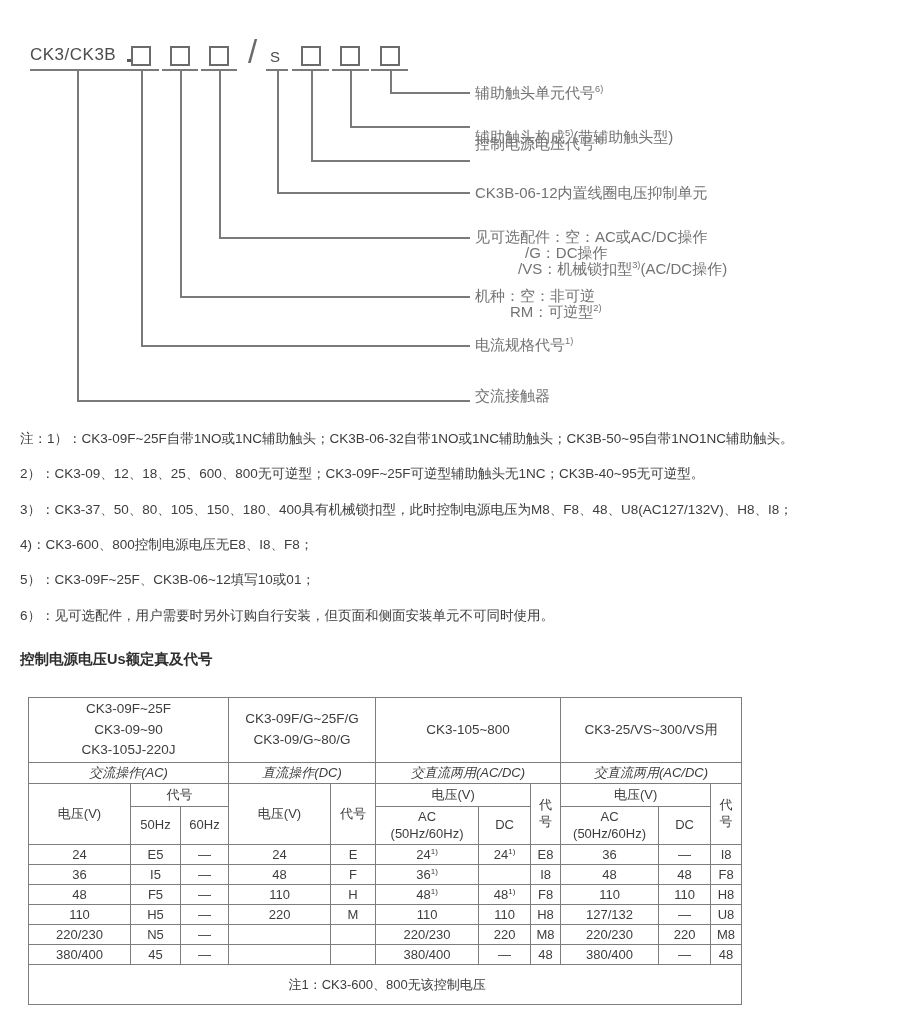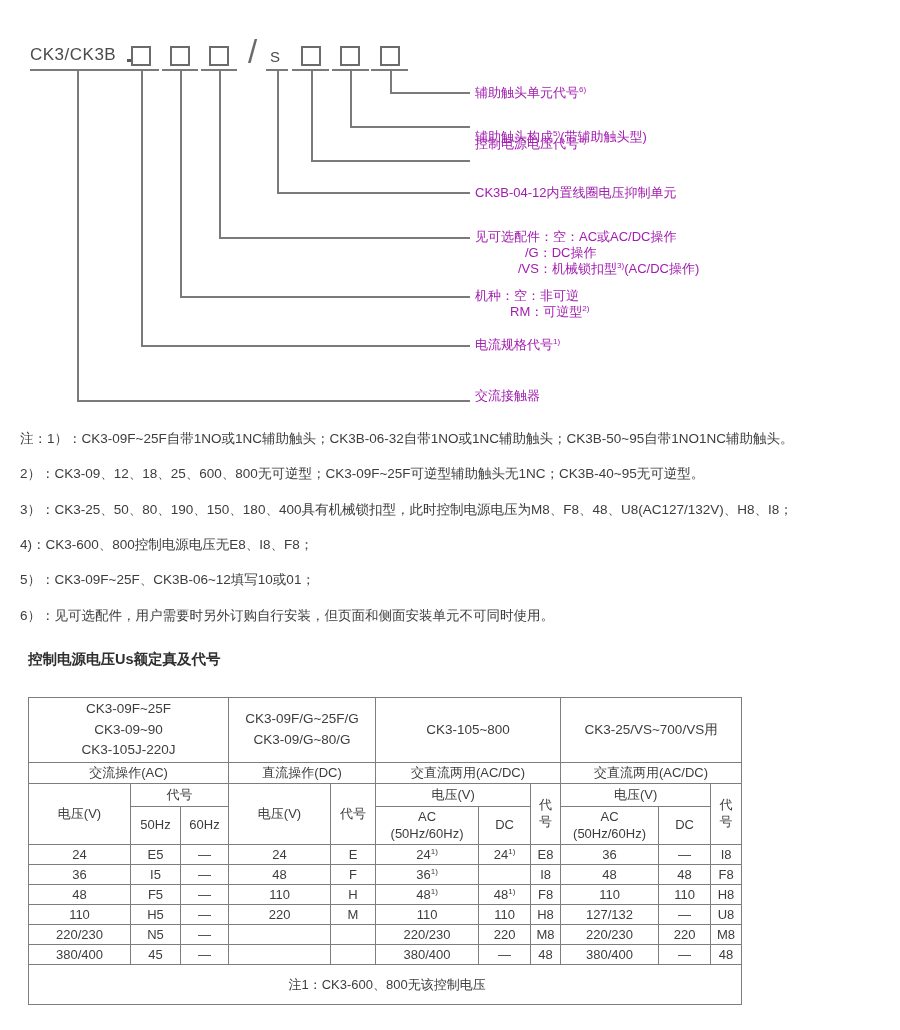--- a/index.html
+++ b/index.html
@@ -13,35 +13,35 @@
   
   .diagram{position:absolute;left:0;top:0;width:900px;height:420px;}
   .prefix{position:absolute;left:30px;top:45px;font-size:17px;color:#4c4c4c;letter-spacing:0.5px;}
   .dash{position:absolute;left:127px;top:59px;width:18px;height:3px;background:#5a5a5a;}
   .dbox{position:absolute;top:46px;width:16px;height:16px;border:2px solid #6b6b6b;background:#fff;}
   .slash{position:absolute;left:248px;top:33px;font-size:33px;font-weight:300;color:#6b6b6b;}
   .s-label{position:absolute;left:270px;top:48px;font-size:15px;color:#4c4c4c;}
   .uline{position:absolute;top:69px;height:2px;background:#7a7a7a;}
   .vline{position:absolute;width:1.5px;background:#7a7a7a;}
   .hline{position:absolute;height:1.5px;background:#7a7a7a;}
-  .dlabel{position:absolute;left:475px;font-size:13px;line-height:16px;color:#a21caf;white-space:nowrap;}
+  .dlabel{position:absolute;left:475px;font-size:15px;line-height:16px;color:#737373;white-space:nowrap;}
 
   
   .note{position:absolute;left:20px;font-size:13.5px;color:#3d3d3d;white-space:nowrap;}
-  .heading{position:absolute;left:28px;top:650px;font-size:14.5px;font-weight:bold;color:#2e2e2e;}
+  .heading{position:absolute;left:20px;top:650px;font-size:14.5px;font-weight:bold;color:#2e2e2e;}
 
   
   .vtable{
     position:absolute;left:28px;top:697px;width:713px;
     border-collapse:collapse;table-layout:fixed;
     font-size:13px;color:#3d3d3d;
   }
   .vtable td{border:1px solid #7d7d7d;text-align:center;vertical-align:middle;padding:0;overflow:hidden;}
   .r-models td{height:64px;font-size:13.5px;line-height:1.55;}
-  .r-op td{height:20px;}
+  .r-op td{height:20px;font-style:italic;}
   .r-h1 td{height:22px;}
   .r-h2 td{height:37px;line-height:1.3;}
   .r-data td{height:19px;}
   .vcode{word-break:break-all;line-height:1.3;padding:0 7px !important;}
   .fnote{height:39px;text-align:left;padding-left:4px !important;}
 </style>
 </head>
 <body>
 
 <div class="diagram">
@@ -79,33 +79,33 @@
   <i class="vline" style="left:311px;top:70px;height:91px"></i>
   <i class="hline" style="left:311px;top:160px;width:159px"></i>
   <i class="vline" style="left:350px;top:70px;height:57px"></i>
   <i class="hline" style="left:350px;top:126px;width:120px"></i>
   <i class="vline" style="left:390px;top:70px;height:23px"></i>
   <i class="hline" style="left:390px;top:92px;width:80px"></i>
 
   <div class="dlabel" style="top:85px">辅助触头单元代号<sup>6)</sup></div>
   <div class="dlabel" style="top:129px">辅助触头构成<sup>5)</sup>(带辅助触头型)</div>
   <div class="dlabel" style="top:136px">控制电源电压代号<sup>4)</sup></div>
-  <div class="dlabel" style="top:185px">CK3B-04-12内置线圈电压抑制单元</div>
+  <div class="dlabel" style="top:185px">CK3B-06-12内置线圈电压抑制单元</div>
   <div class="dlabel" style="top:229px">见可选配件：空：AC或AC/DC操作</div>
   <div class="dlabel" style="top:245px;left:525px">/G：DC操作</div>
   <div class="dlabel" style="top:261px;left:518px">/VS：机械锁扣型<sup>3)</sup>(AC/DC操作)</div>
   <div class="dlabel" style="top:288px">机种：空：非可逆</div>
   <div class="dlabel" style="top:304px;left:510px">RM：可逆型<sup>2)</sup></div>
   <div class="dlabel" style="top:337px">电流规格代号<sup>1)</sup></div>
   <div class="dlabel" style="top:388px">交流接触器</div>
 </div>
 
 <div class="note" style="top:430px">注：1）：CK3-09F~25F自带1NO或1NC辅助触头；CK3B-06-32自带1NO或1NC辅助触头；CK3B-50~95自带1NO1NC辅助触头。</div>
 <div class="note" style="top:465px">2）：CK3-09、12、18、25、600、800无可逆型；CK3-09F~25F可逆型辅助触头无1NC；CK3B-40~95无可逆型。</div>
-<div class="note" style="top:501px">3）：CK3-25、50、80、190、150、180、400具有机械锁扣型，此时控制电源电压为M8、F8、48、U8(AC127/132V)、H8、I8；</div>
+<div class="note" style="top:501px">3）：CK3-37、50、80、105、150、180、400具有机械锁扣型，此时控制电源电压为M8、F8、48、U8(AC127/132V)、H8、I8；</div>
 <div class="note" style="top:536px">4)：CK3-600、800控制电源电压无E8、I8、F8；</div>
 <div class="note" style="top:571px">5）：CK3-09F~25F、CK3B-06~12填写10或01；</div>
 <div class="note" style="top:607px">6）：见可选配件，用户需要时另外订购自行安装，但页面和侧面安装单元不可同时使用。</div>
 
 <div class="heading">控制电源电压Us额定真及代号</div>
 
 <table class="vtable">
   <colgroup>
     <col style="width:102px">
       <col style="width:50px">
@@ -124,21 +124,21 @@
     <td colspan="3">
       <div>CK3-09F~25F</div>
       <div>CK3-09~90</div>
       <div>CK3-105J-220J</div>
     </td>
     <td colspan="2">
       <div>CK3-09F/G~25F/G</div>
       <div>CK3-09/G~80/G</div>
     </td>
     <td colspan="3">CK3-105~800</td>
-    <td colspan="3">CK3-25/VS~700/VS用</td>
+    <td colspan="3">CK3-25/VS~300/VS用</td>
   </tr>
   <tr class="r-op">
     <td colspan="3">交流操作(AC)</td>
     <td colspan="2">直流操作(DC)</td>
     <td colspan="3">交直流两用(AC/DC)</td>
     <td colspan="3">交直流两用(AC/DC)</td>
   </tr>
   <tr class="r-h1">
     <td rowspan="2">电压(V)</td>
     <td colspan="2">代号</td>

